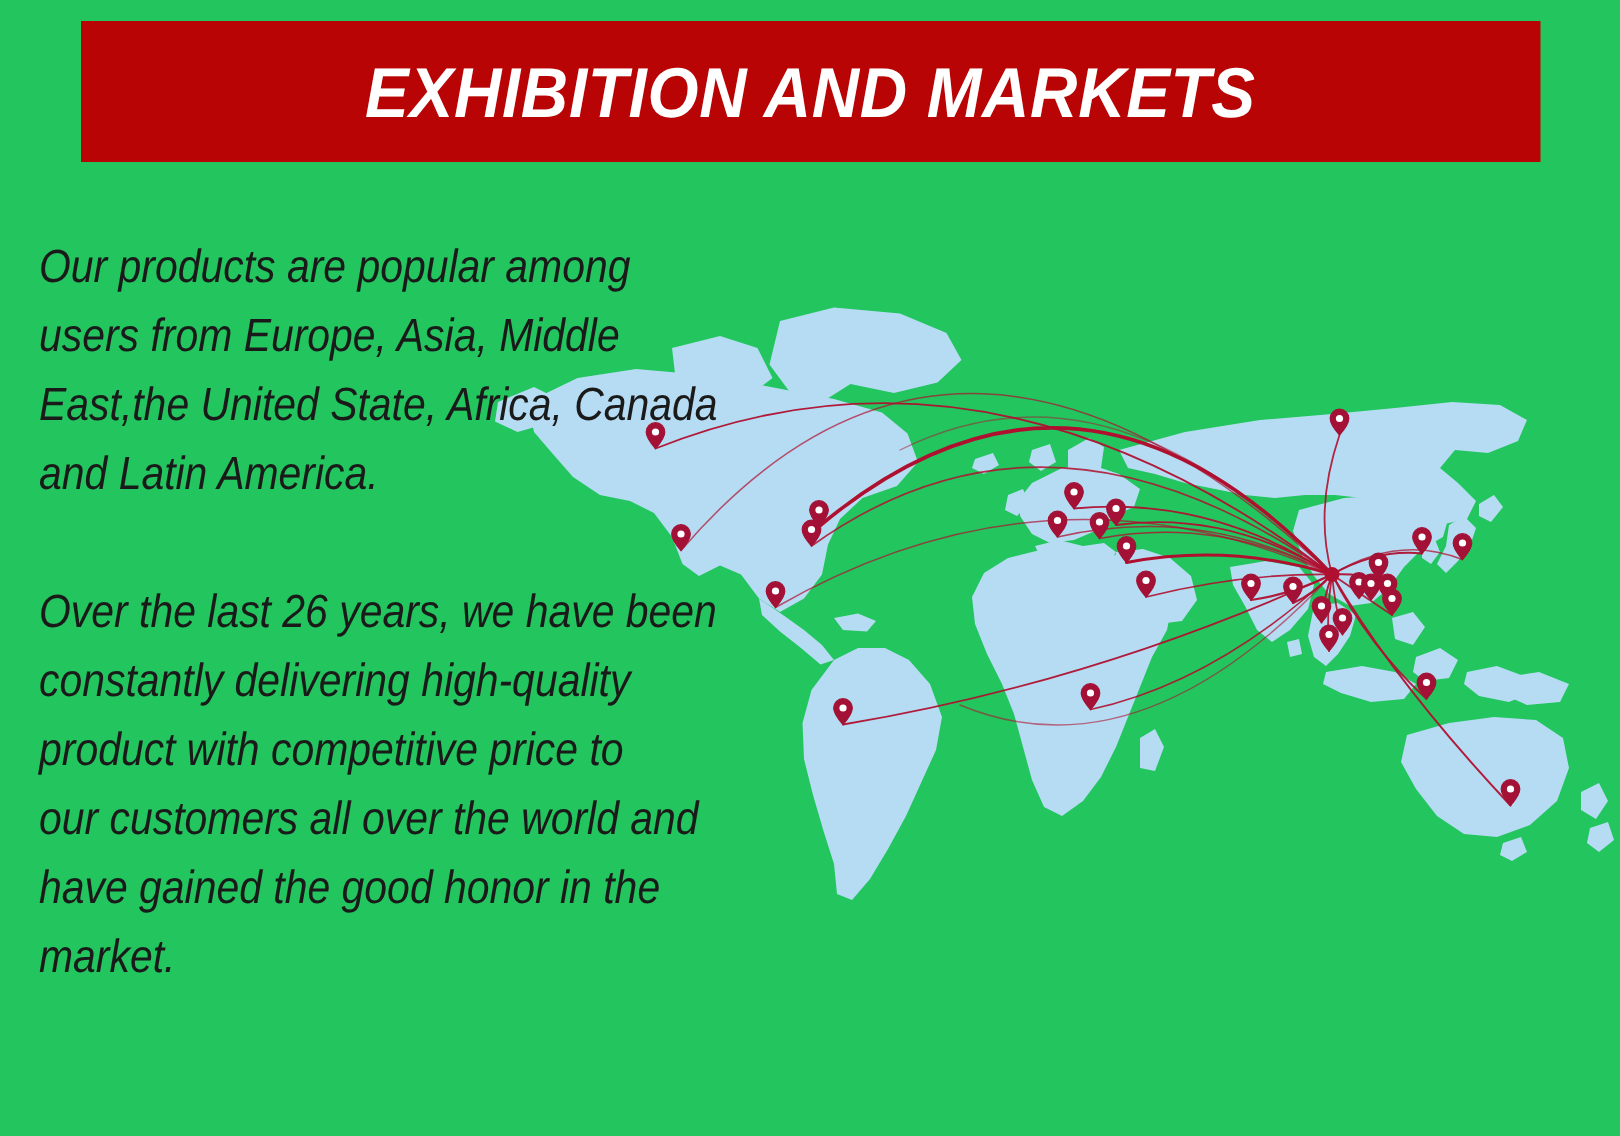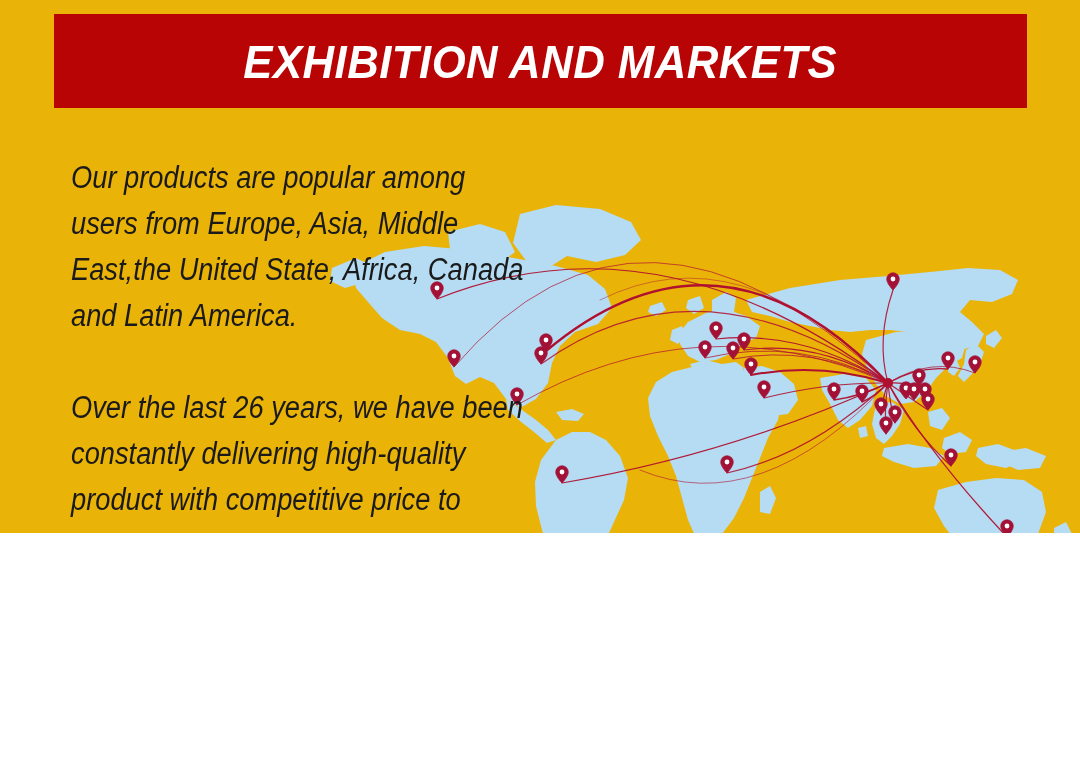--- a/index.html
+++ b/index.html
@@ -3,22 +3,22 @@
 <meta charset="utf-8">
 <style>
   html, body {
     margin: 0;
     padding: 0;
     background: #ffffff;
   }
   #slide {
     position: relative;
     width: 1080px;
-    height: 533px;
-    background: #eab308;
+    height: 757px;
+    background: #22c55e;
     overflow: hidden;
     font-family: "Liberation Sans", sans-serif;
   }
 
   
   #title-banner {
     position: absolute;
     left: 54px;
     top: 14px;
     width: 973px;
@@ -52,21 +52,20 @@
     left: 0;
     top: 0;
   }
 
   
   #copy {
     position: absolute;
     left: 26px;
     top: 155px;
     width: 580px;
-    margin-left: 45px;
   }
   .para {
     font-family: "Liberation Sans", sans-serif;
     font-style: italic;
     font-size: 31px;
     line-height: 46px;
     color: #1a1a1a;
     transform: scaleX(0.88);
     transform-origin: left top;
     white-space: pre-wrap;

